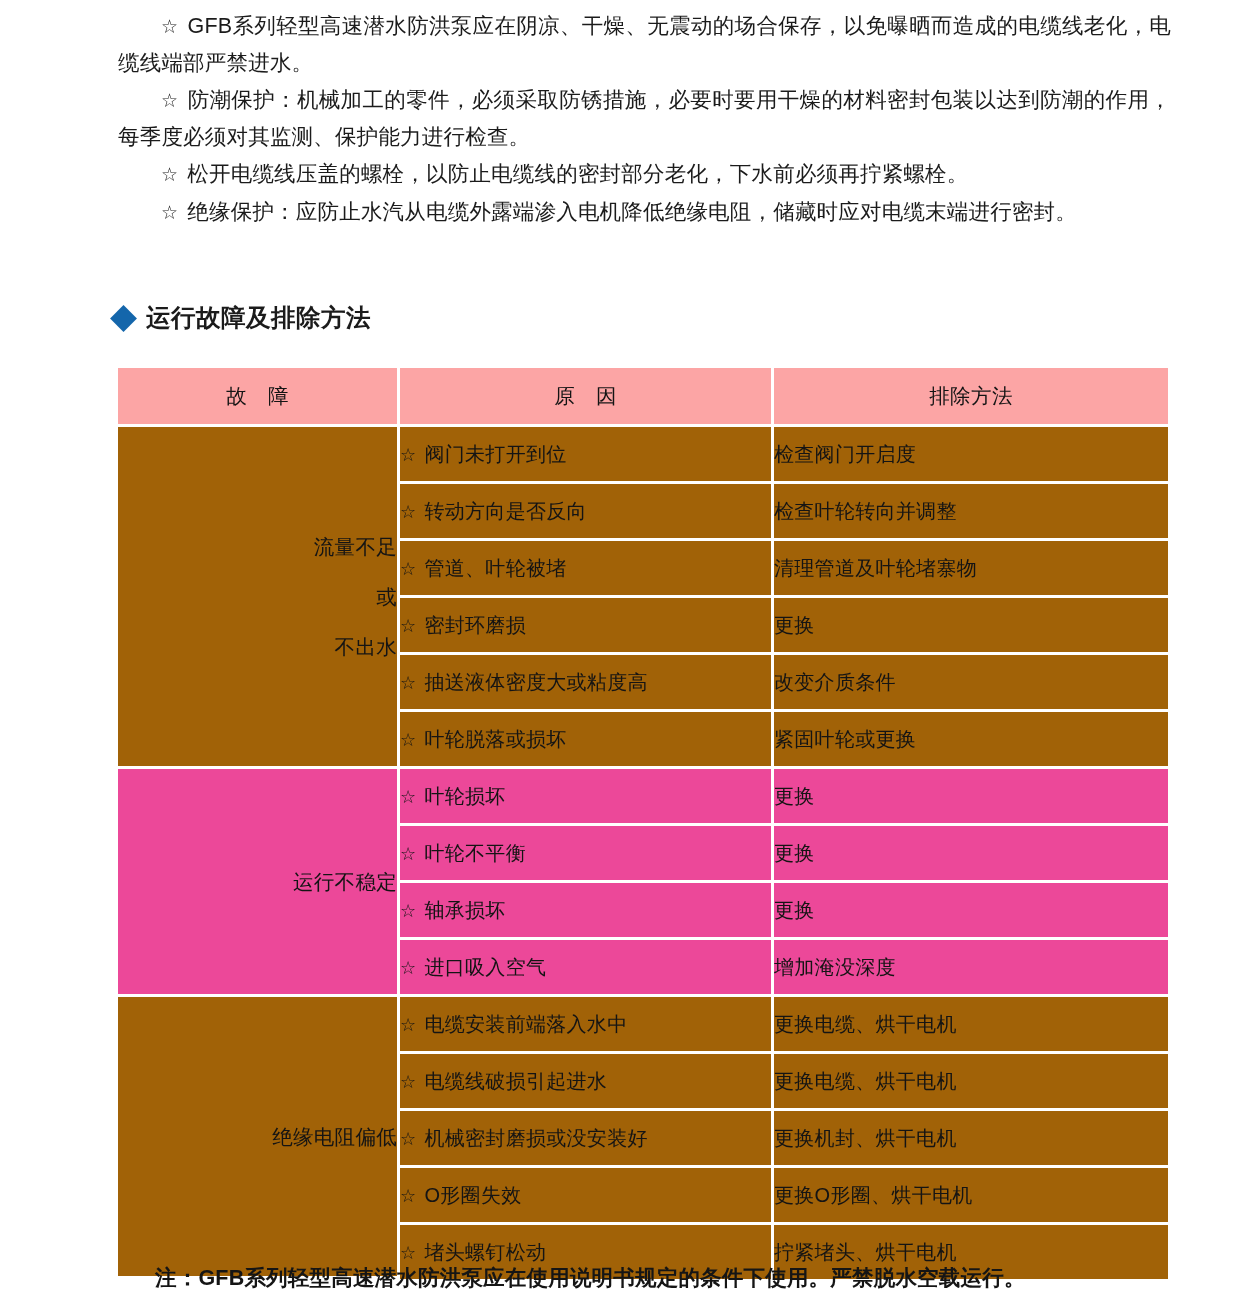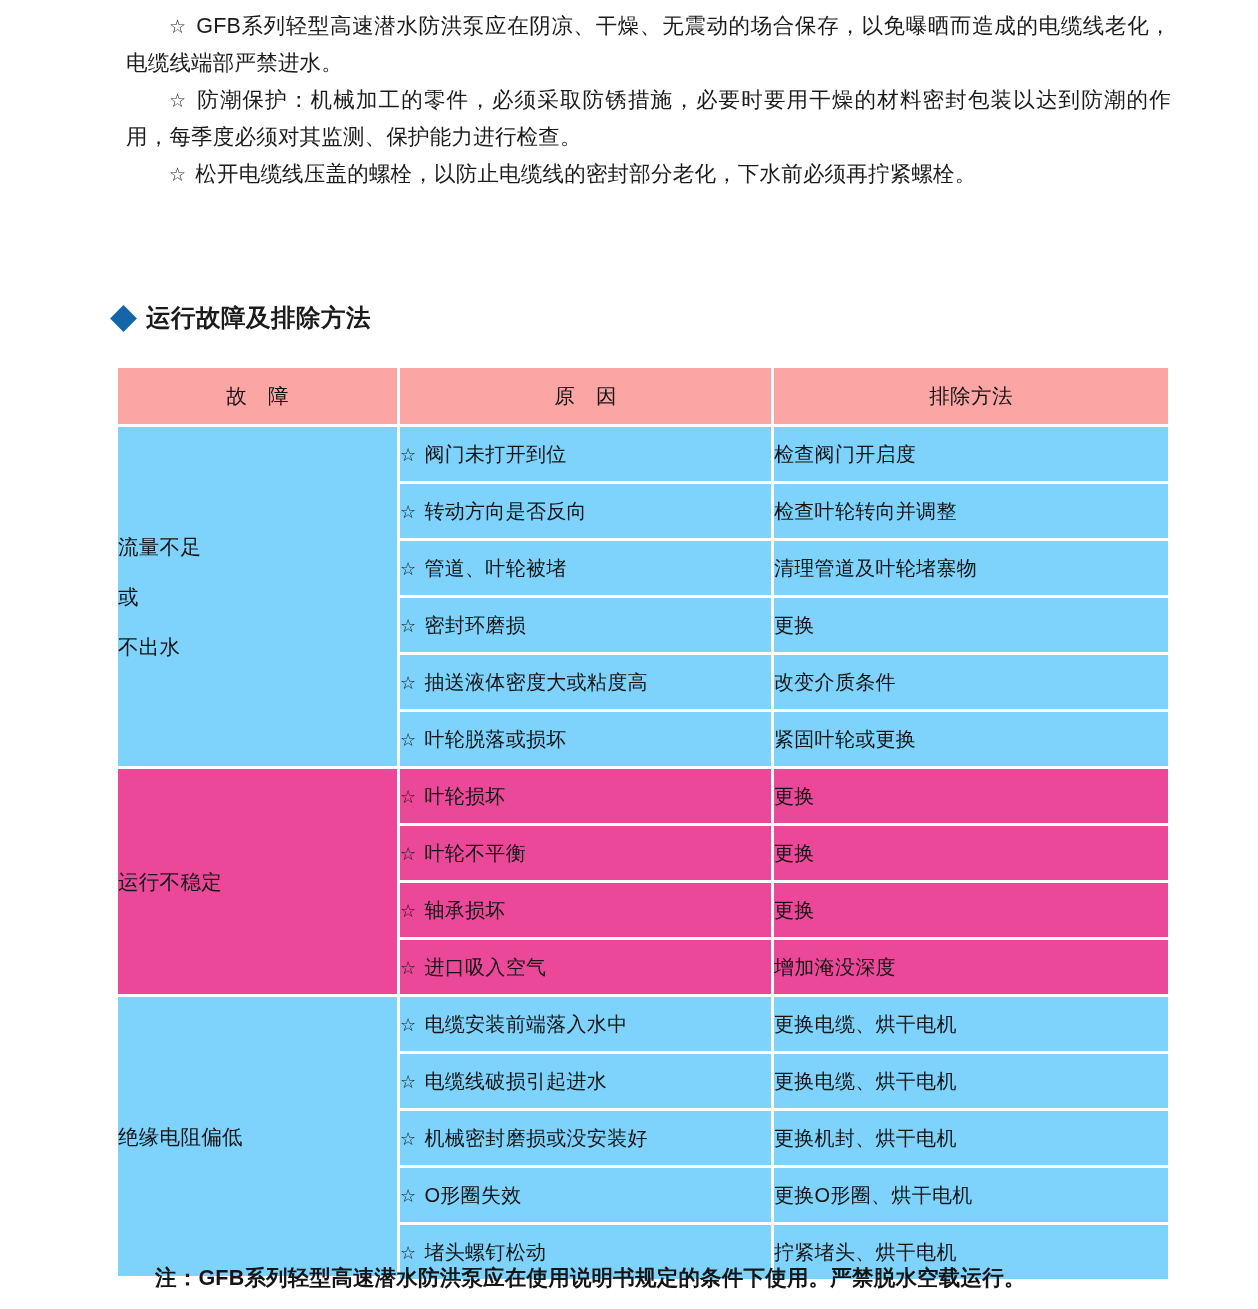--- a/index.html
+++ b/index.html
@@ -29,21 +29,21 @@
     position: absolute;
     left: 118px;
     top: 8px;
     width: 1053px;
   }
   .para {
     font-size: 21.5px;
     line-height: 36px;
     letter-spacing: 0.2px;
     text-indent: 2.0em;
-    margin: 0 0 1px 8px;
+    margin: 0 0 1px 0;
     text-align: justify;
     text-justify: inter-character;
     color: #1b1b1b;
   }
   .para .star {
     font-size: 19px;
     letter-spacing: 2px;
   }
 
   
@@ -106,42 +106,42 @@
     border-right: 3px solid #ffffff;
     border-bottom: 3px solid #ffffff;
     padding: 0 0 0 0;
     color: #141414;
     letter-spacing: 0.3px;
   }
   table.faults td:last-child { border-right: none; }
   table.faults tr:last-child td { border-bottom: none; }
 
   td.group {
-    text-align: left;
+    text-align: right;
     font-size: 20.5px;
     line-height: 50px;
     border-right: 3px solid #ffffff;
   }
   td.cause {
     padding-left: 46px;
     height: 54px;
   }
   td.remedy {
     padding-left: 36px;
     height: 54px;
     margin-left: 38px;
   }
   .starmark {
     display: inline-block;
     margin-right: 8px;
     font-size: 18px;
   }
 
   
-  .grp-blue td, td.grp-blue { background: #7dd3fc; }
+  .grp-blue td, td.grp-blue { background: #a16207; }
   .grp-gray td, td.grp-gray { background: #ec4899; }
 
   
   .note {
     position: absolute;
     left: 155px;
     top: 1263px;
     font-size: 21.5px;
     font-weight: bold;
     letter-spacing: 0.2px;
@@ -150,20 +150,21 @@
 </style>
 </head>
 <body>
 
 <div class="page">
 
   <div class="intro">
       <p class="para"><span class="star">☆ </span><span>GFB系列轻型高速潜水防洪泵应在阴凉、干燥、无震动的场合保存，以免曝晒而造成的电缆线老化，电缆线端部严禁进水。</span></p>
       <p class="para"><span class="star">☆ </span><span>防潮保护：机械加工的零件，必须采取防锈措施，必要时要用干燥的材料密封包装以达到防潮的作用，每季度必须对其监测、保护能力进行检查。</span></p>
       <p class="para"><span class="star">☆ </span><span>松开电缆线压盖的螺栓，以防止电缆线的密封部分老化，下水前必须再拧紧螺栓。</span></p>
+      <p class="para"><span class="star">☆ </span><span>绝缘保护：应防止水汽从电缆外露端渗入电机降低绝缘电阻，储藏时应对电缆末端进行密封。</span></p>
     </div>
 
   <div class="section-head">
     <span class="diamond"></span>
     <span class="section-title">运行故障及排除方法</span>
   </div>
 
   <div class="tbl-wrap">
     <table class="faults">
       <colgroup>

